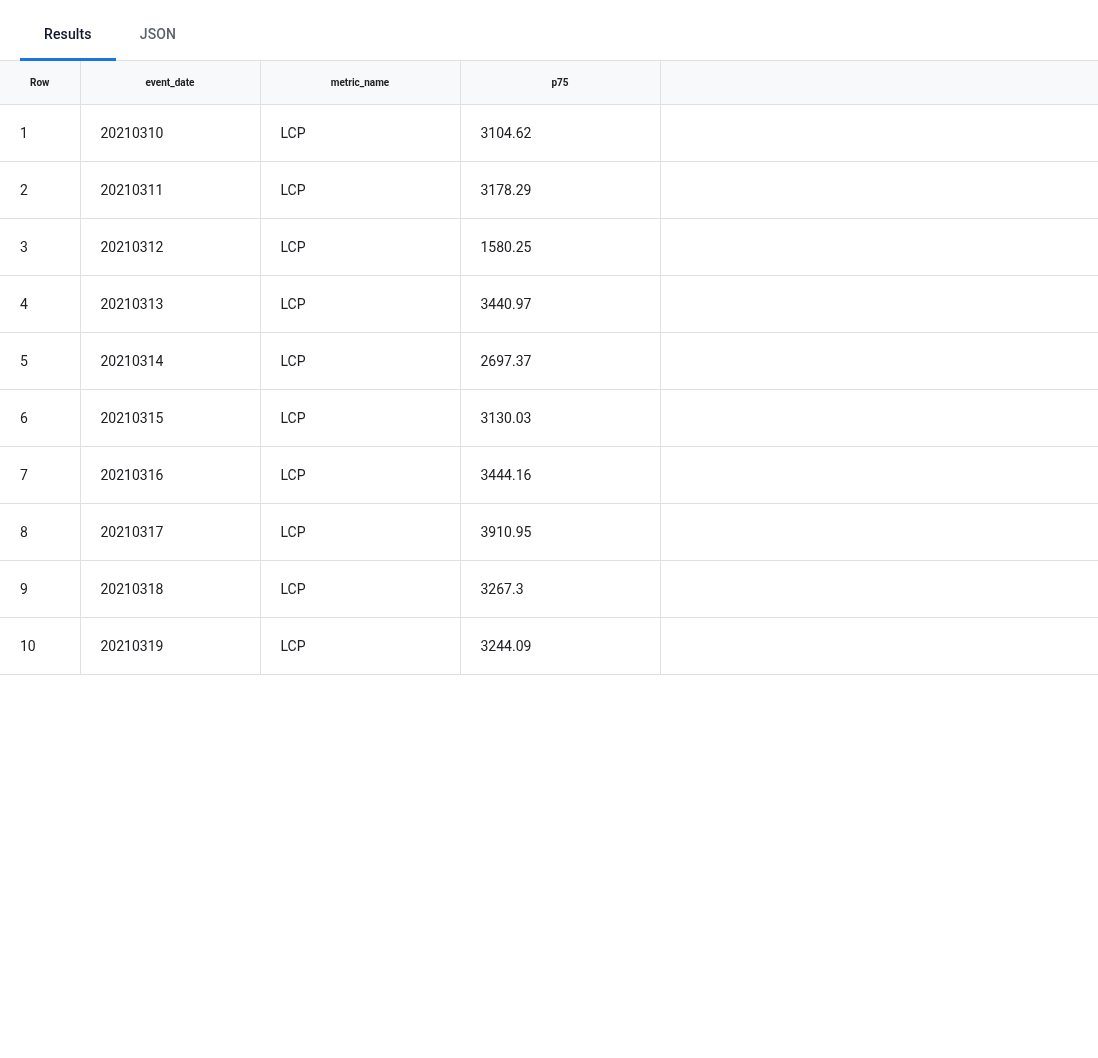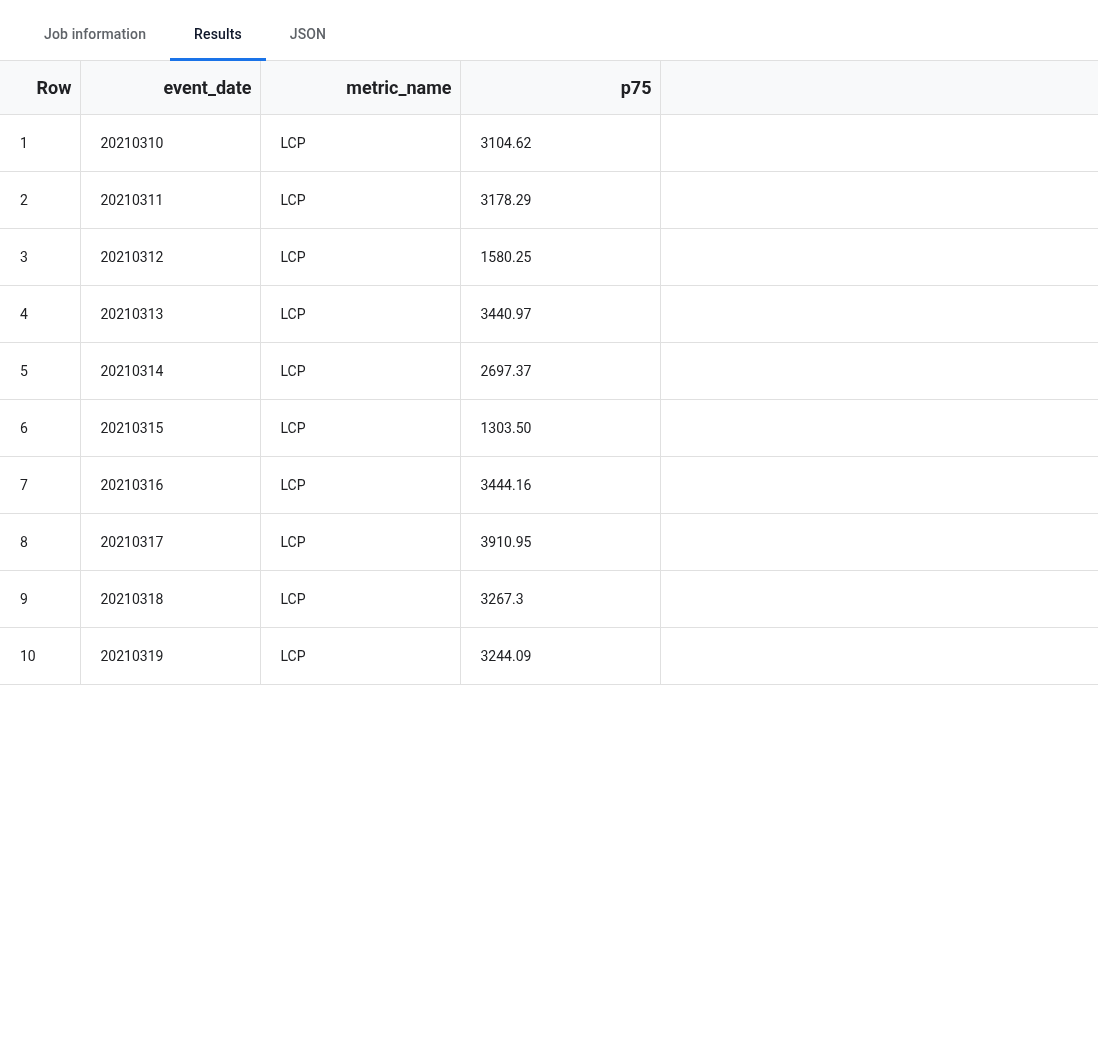--- a/index.html
+++ b/index.html
@@ -53,24 +53,24 @@
       font-size: 14px;
     }
 
     thead tr {
       background: #f8f9fa;
       border-bottom: 1px solid #e0e0e0;
     }
 
     thead th {
       padding: 16px 8px;
-      text-align: right;
+      text-align: center;
       font-weight: 700;
       color: #202124;
-      font-size: 18px;
+      font-size: 10px;
       border-right: 1px solid #e0e0e0;
     }
 
     thead th:last-child {
       border-right: none;
     }
 
     tbody tr {
       border-bottom: 1px solid #e0e0e0;
     }
@@ -108,21 +108,20 @@
     }
 
     .col-extra {
       width: auto;
     }
   </style>
 </head>
 <body>
 
 <div class="tabs-container">
-<div class="tab">Job information</div>
     <div class="tab active">Results</div>
     <div class="tab">JSON</div>
   </div>
 
 <div class="table-container">
   <table>
     <thead>
       <tr>
       <th class="col-row">Row</th>
           <th class="col-event-date">event_date</th>
@@ -164,21 +163,21 @@
           <td>5</td>
           <td>20210314</td>
           <td>LCP</td>
           <td>2697.37</td>
           <td></td>
         </tr>
         <tr>
           <td>6</td>
           <td>20210315</td>
           <td>LCP</td>
-          <td>1303.50</td>
+          <td>3130.03</td>
           <td></td>
         </tr>
         <tr>
           <td>7</td>
           <td>20210316</td>
           <td>LCP</td>
           <td>3444.16</td>
           <td></td>
         </tr>
         <tr>

